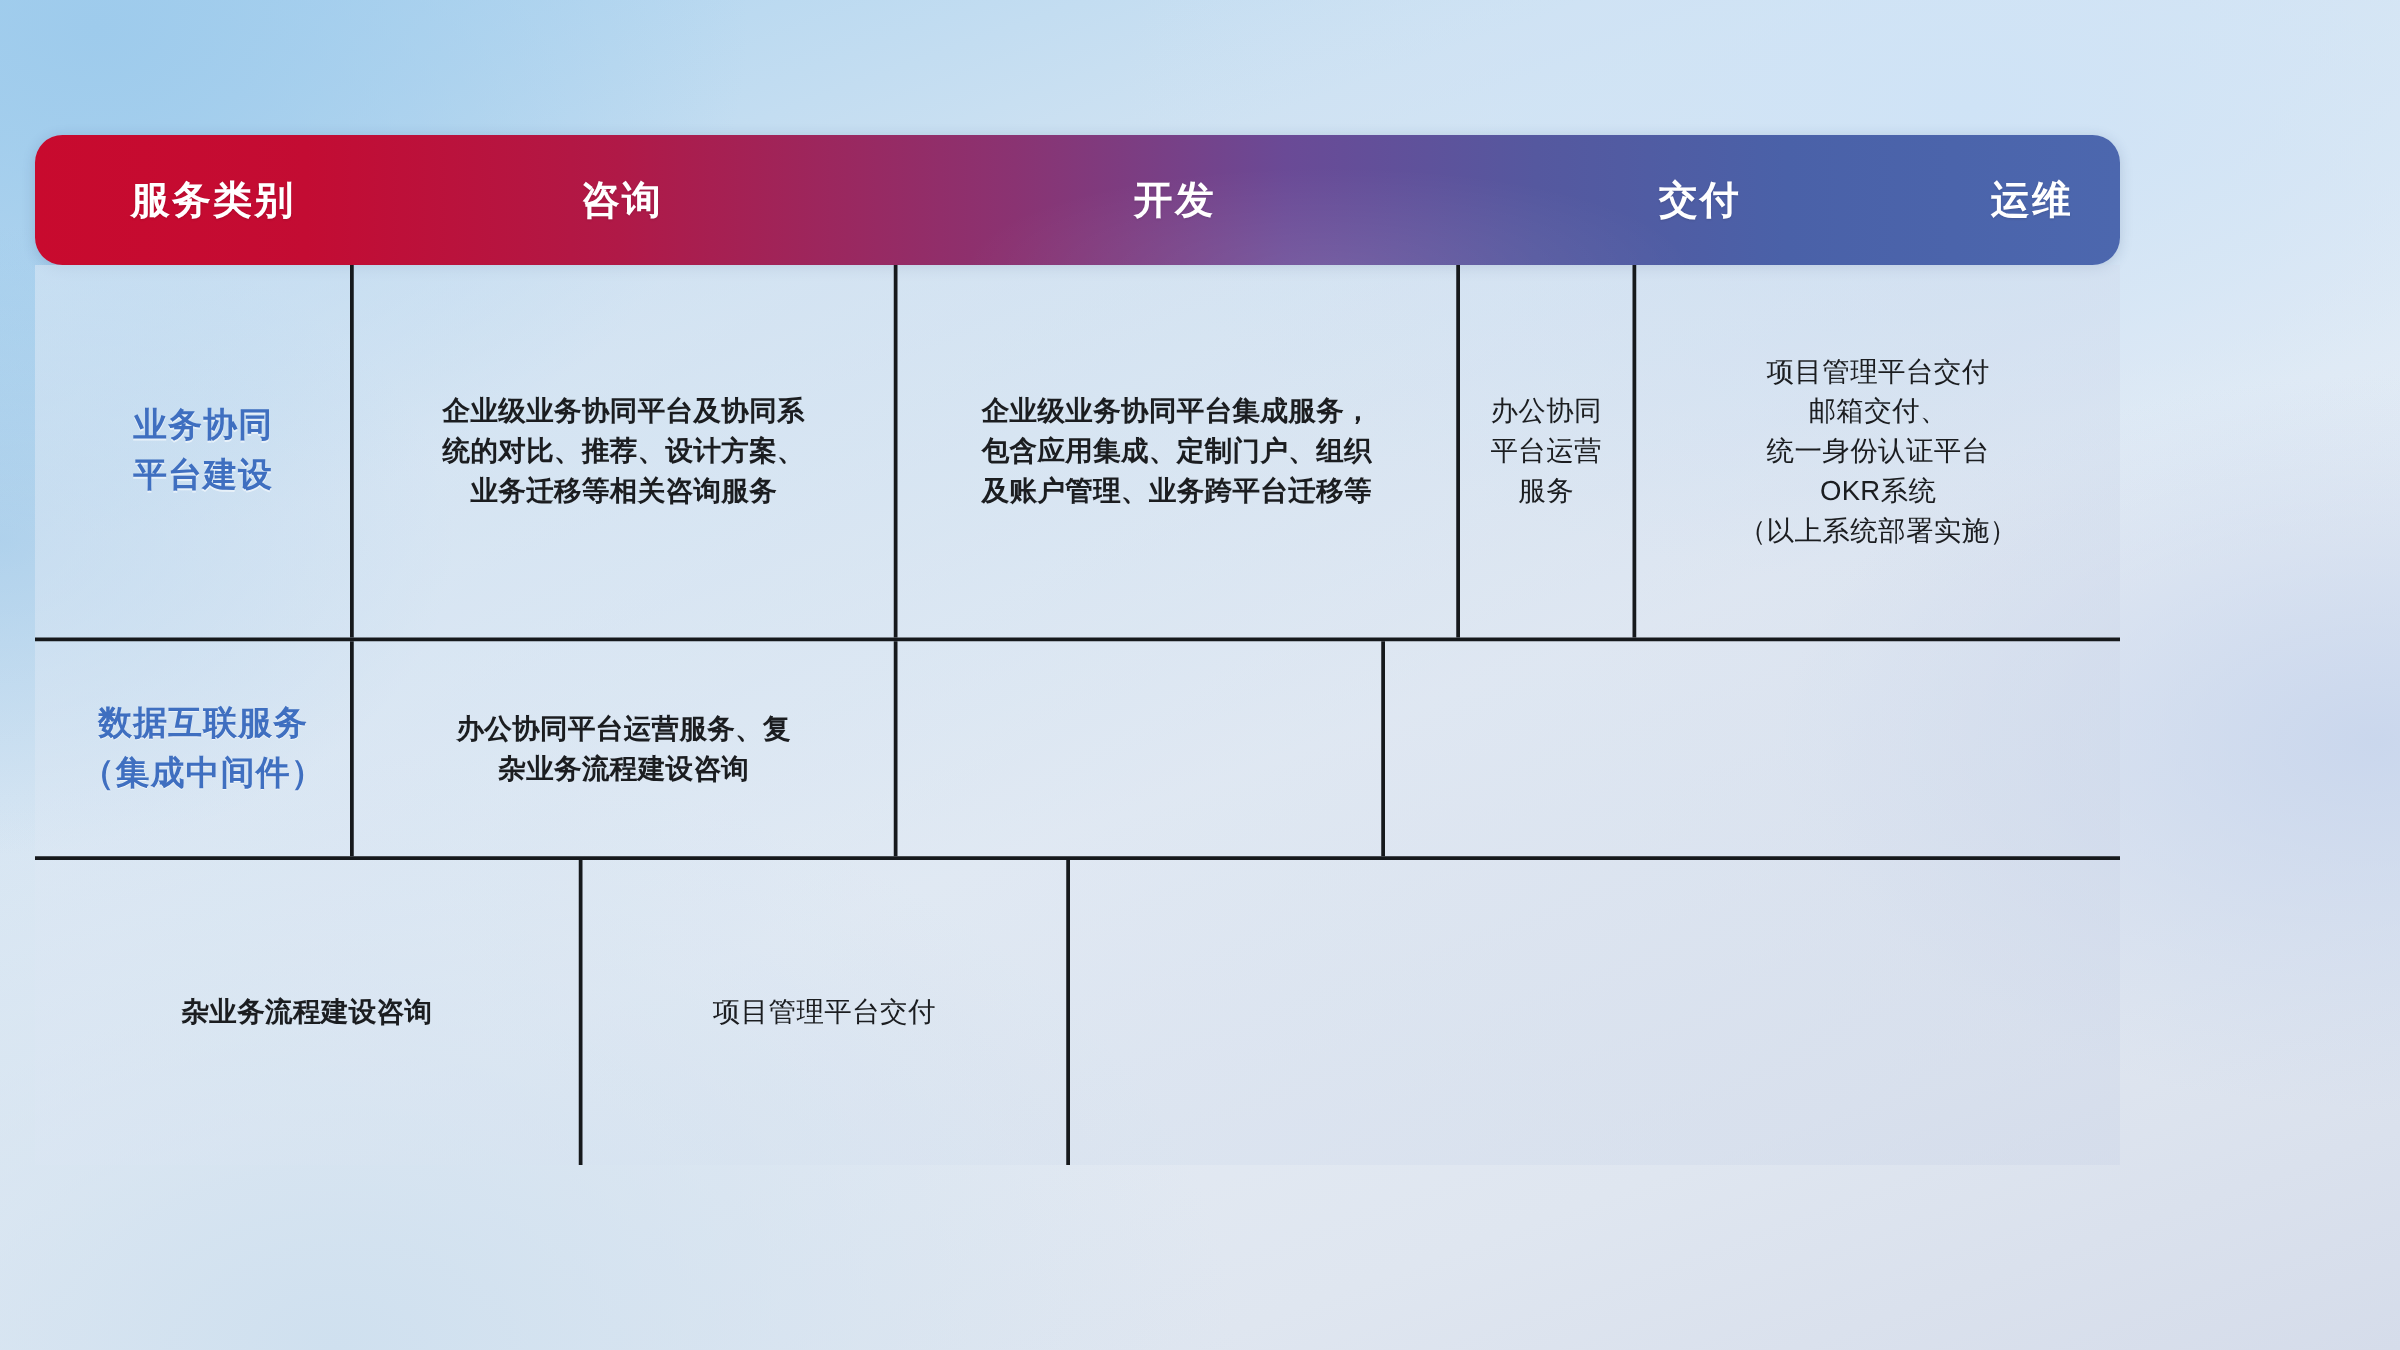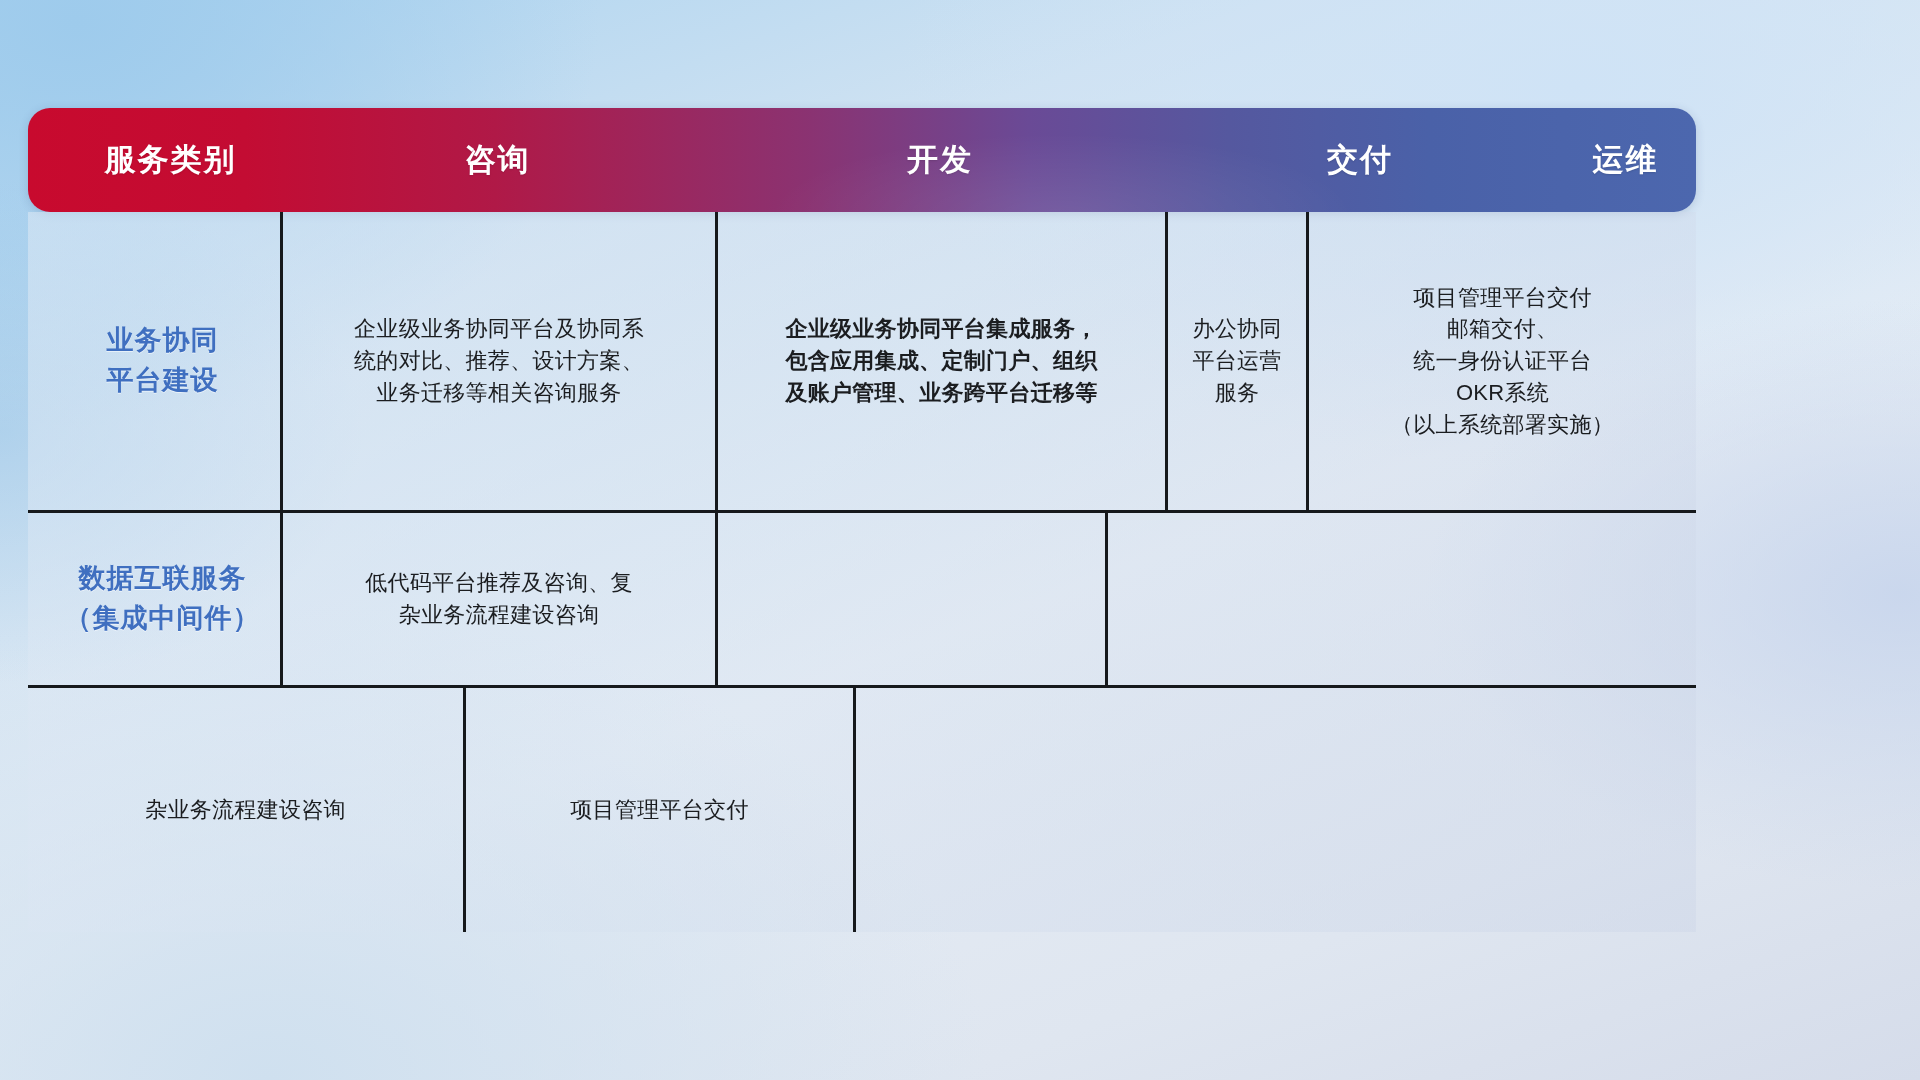--- a/index.html
+++ b/index.html
@@ -109,21 +109,21 @@
     color: #3f6fc0;
     font-weight: 700;
     font-size: 27px;
     line-height: 1.48;
     letter-spacing: 1px;
     text-shadow: 0 1px 0 rgba(255,255,255,0.55);
   }
 
   
   .c0 { width: 252px; flex: 0 0 252px; padding-left: 33px; }
-  .c1 { width: 435px; flex: 0 0 435px; }
+  .c1 { width: 435px; flex: 0 0 435px; font-weight: bold; }
   .c2 { width: 450px; flex: 0 0 450px; font-weight: bold; }
   .c3 { width: 390px; flex: 0 0 390px; }
   .c4 { width: 141px; flex: 0 0 141px; }
 
   
   .thead .c0 { flex: 0 0 252px; }
   .thead .c1 { flex: 0 0 435px; }
   .thead .c2 { flex: 0 0 450px; }
   .thead .c3 { flex: 0 0 390px; }
   .thead .c4 { flex: 0 0 141px; }
@@ -175,21 +175,21 @@
       <div class="tcell c3">项目管理平台交付
 邮箱交付、
 统一身份认证平台
 OKR系统
 （以上系统部署实施）</div>
     </div>
 
     <div class="trow r1">
       <div class="tcell first c0 rowlabel">数据互联服务
 （集成中间件）</div>
-      <div class="tcell c1">低代码平台推荐及咨询、复
+      <div class="tcell c1">办公协同平台运营服务、复
 杂业务流程建设咨询</div>
       <div class="tcell c3"></div>
       <div class="tcell c4"></div>
     </div>
 
     <div class="trow r2">
       <div class="tcell c1">杂业务流程建设咨询</div>
       <div class="tcell c3">项目管理平台交付</div>
       <div class="tcell c4"></div>
     </div>

